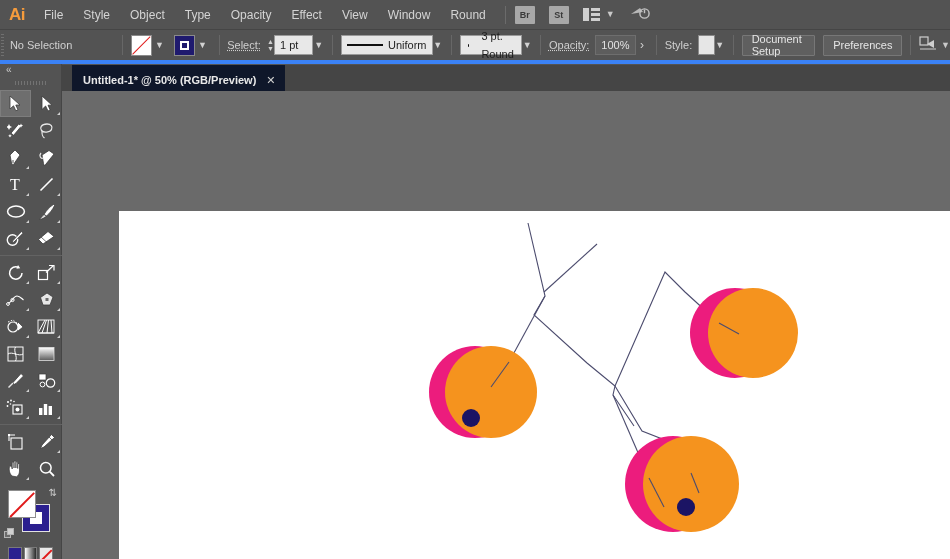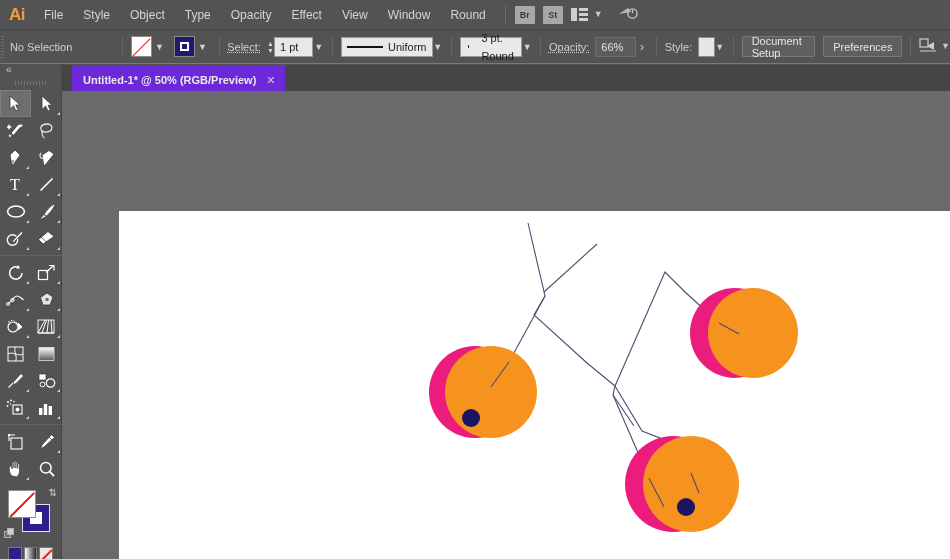--- a/index.html
+++ b/index.html
@@ -27,41 +27,41 @@
     letter-spacing: -0.5px;
   }
   .menu-item {
     padding: 0 10px; height: 30px; line-height: 30px;
     color: #d4d4d4; font-size: 12px; cursor: default;
   }
   .menu-sep {
     width: 1px; height: 18px; background: #6b6b6b; margin: 0 9px;
   }
   .mini-app-btn {
-    width: 20px; height: 18px; margin-right: 8px;
+    width: 20px; height: 18px; margin-right: 14px;
     background: #a8a8a8; color: #3a3a3a;
     font-size: 9px; font-weight: bold;
     display: flex; align-items: center; justify-content: center;
     border-radius: 1px; cursor: pointer;
   }
   .ws-switcher {
     display: flex; align-items: center; gap: 6px; margin-right: 14px; cursor: pointer;
   }
   .ws-icon { width: 17px; height: 13px; position: relative; }
   .ws-icon i {
     position: absolute; background: #cfcfcf; display: block;
   }
   .chev { color: #c9c9c9; font-size: 9px; line-height: 1; }
   .search-doc { cursor: pointer; opacity: .85; }
 
   
   .controlbar {
     position: absolute; left: 0; top: 30px; width: 950px; height: 34px;
     background: #535353;
-    border-bottom: 1px solid #3b82f6;
+    border-bottom: 4px solid #3b82f6;
     display: flex; align-items: center;
   }
   .grip {
     width: 9px; height: 34px; display: flex; align-items: center; justify-content: center;
   }
   .grip::before {
     content: ""; width: 3px; height: 22px;
     background: repeating-linear-gradient(to bottom, #707070 0 1px, transparent 1px 3px);
   }
   .cb-label { color: #d0d0d0; font-size: 11px; white-space: nowrap; }
@@ -115,21 +115,21 @@
     color: #cfcfcf; font-size: 12px; padding: 0 4px; cursor: pointer;
   }
 
   
   .tabbar {
     position: absolute; left: 62px; top: 65px; width: 888px; height: 26px;
     background: #454545;
   }
   .doc-tab {
     position: absolute; left: 10px; top: 0; height: 26px;
-    background: #6d28d9;
+    background: #0f172a;
     display: flex; align-items: center; gap: 10px;
     padding: 4px 9px 0 11px; cursor: pointer;
   }
   .doc-tab-title { color: #e9e9e9; font-size: 11px; font-weight: bold; white-space: nowrap; }
   .doc-tab-close { color: #cfcfcf; font-size: 11px; line-height: 1; cursor: pointer; }
 
   
   .toolpanel {
     position: absolute; left: 0; top: 64px; width: 62px; height: 495px;
     background: #535353; border-right: 1px solid #454545;
@@ -301,21 +301,21 @@
 
     <span class="field" style="width:88px;justify-content:flex-start;padding-left:7px;">
       <i class="brush-dot"></i>
       <span>3 pt. Round</span>
     </span>
     <span class="dd-arrow">▼</span>
 
     <div class="cb-sep"></div>
 
     <span class="cb-label" style="text-decoration:underline;text-decoration-style:dotted;">Opacity:</span>
-    <span class="field-dark" style="width:56px;margin-left:6px;">66%</span>
+    <span class="field-dark" style="width:56px;margin-left:6px;">100%</span>
     <span class="arrow-more">›</span>
 
     <div class="cb-sep"></div>
 
     <span class="cb-label">Style:</span>
     <span class="style-swatch" style="margin-left:6px;"></span>
     <span class="dd-arrow">▼</span>
 
     <div class="cb-sep"></div>
 

